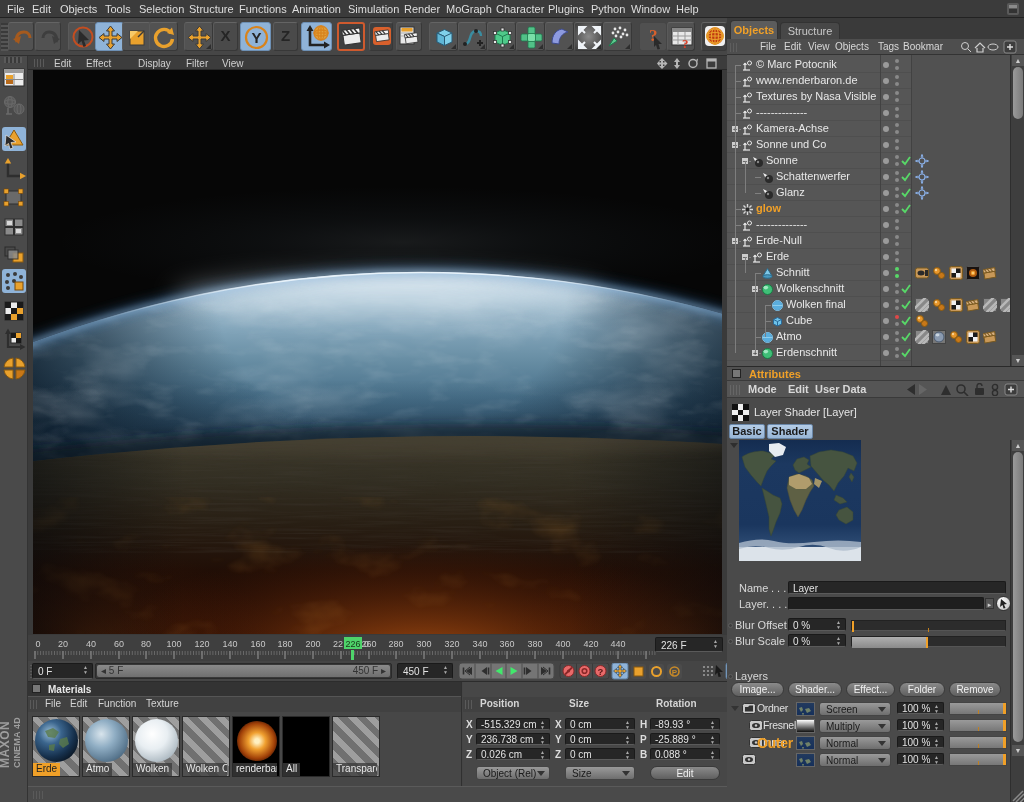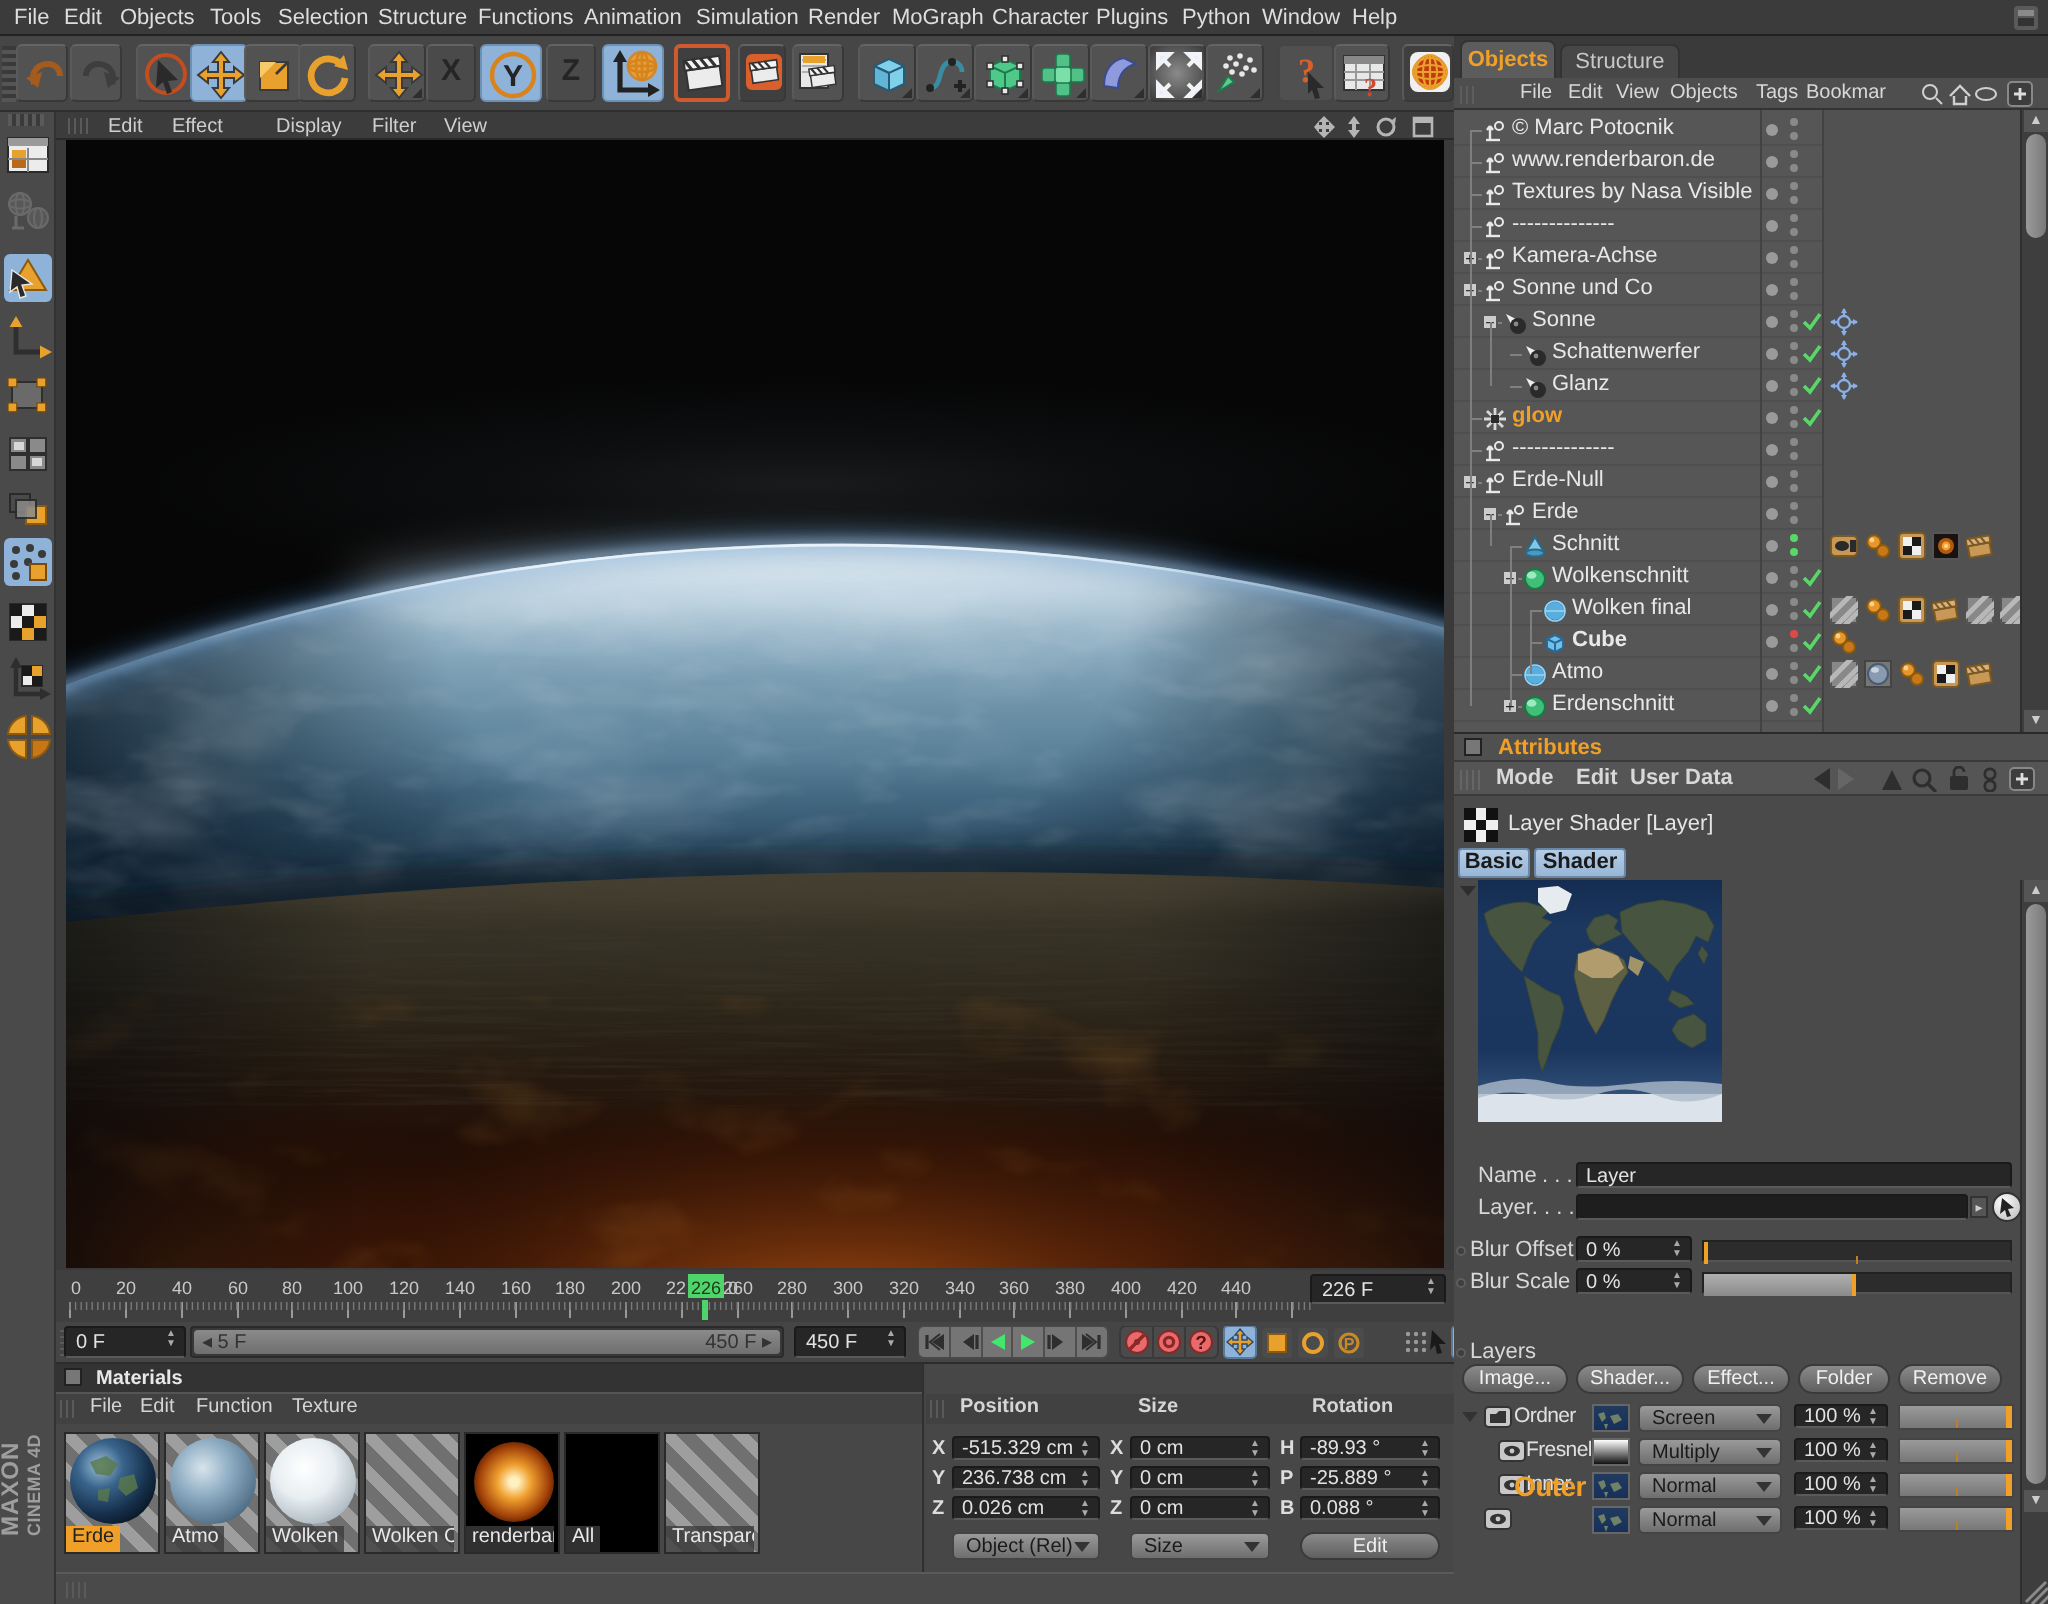--- a/index.html
+++ b/index.html
@@ -993,21 +993,21 @@
             <path d="M1.5 6.5 h10 M6.5 1.5 a5 5 0 0 1 0 10 M6.5 1.5 a5 5 0 0 0 0 10" stroke="#9ad4f0" fill="none" stroke-width="0.8"></path>
           </svg>
           <span style="position:absolute;left:59px;top:1px;width:93px;overflow:hidden;white-space:nowrap;">Wolken final</span>
         </div>
         <div class="trow" style="top:258px;border-bottom:1px solid rgba(0,0,0,0.08)">
           <div style="position:absolute;left:38px;top:8px;width:6px;height:1px;background:#808080"></div>
           <svg style="position:absolute;left:44px;top:2px" width="13" height="13" viewBox="0 0 13 13">
             <path d="M2.5 4.5 L6.5 2.5 L10.5 4.5 L10.5 9 L6.5 11 L2.5 9 Z" fill="#6ec2e8" stroke="#2a6a9a"></path>
             <path d="M2.5 4.5 L6.5 6.5 L10.5 4.5 M6.5 6.5 V11" stroke="#2a6a9a" fill="none"></path>
           </svg>
-          <span style="position:absolute;left:59px;top:1px;width:93px;overflow:hidden;white-space:nowrap;font-weight:bold;">Cube</span>
+          <span style="position:absolute;left:59px;top:1px;width:93px;overflow:hidden;white-space:nowrap;">Cube</span>
         </div>
         <div class="trow" style="top:274px;border-bottom:1px solid rgba(0,0,0,0.08)">
           <div style="position:absolute;left:28px;top:8px;width:6px;height:1px;background:#808080"></div>
           <svg style="position:absolute;left:34px;top:2px" width="13" height="13" viewBox="0 0 13 13">
             <circle cx="6.5" cy="6.5" r="5" fill="#5aaede" stroke="#2a6a9a"></circle>
             <path d="M1.5 6.5 h10 M6.5 1.5 a5 5 0 0 1 0 10 M6.5 1.5 a5 5 0 0 0 0 10" stroke="#9ad4f0" fill="none" stroke-width="0.8"></path>
           </svg>
           <span style="position:absolute;left:49px;top:1px;width:103px;overflow:hidden;white-space:nowrap;">Atmo</span>
         </div>
         <div class="trow" style="top:290px;border-bottom:1px solid rgba(0,0,0,0.08)">

